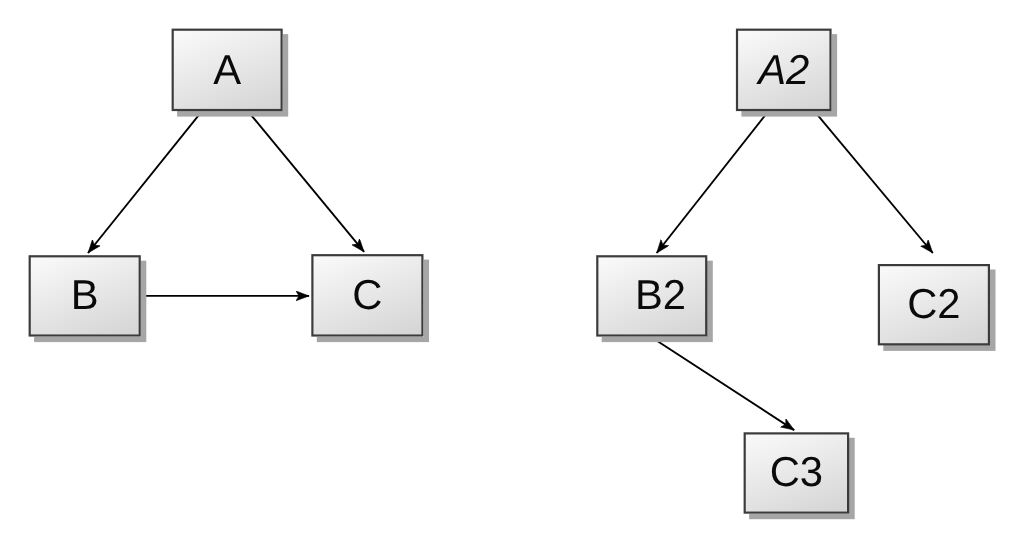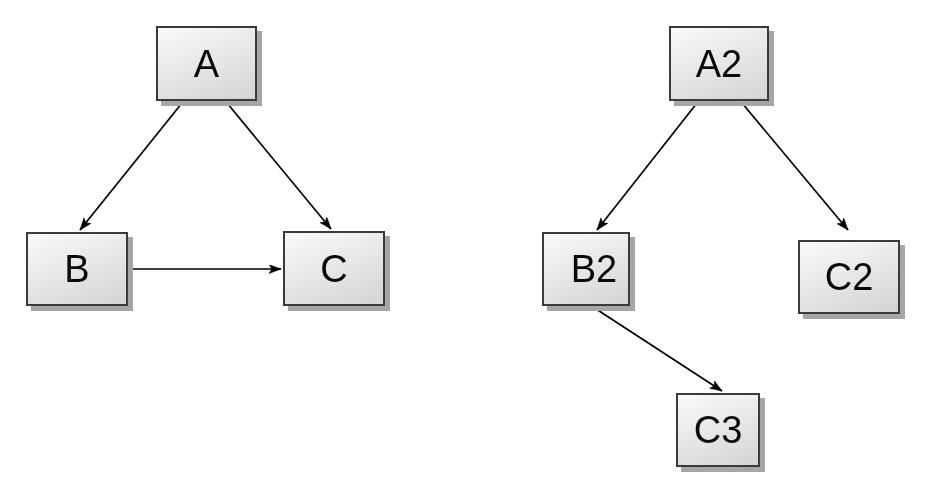--- a/index.html
+++ b/index.html
@@ -70,18 +70,18 @@
         <line x1="129" y1="269" x2="281" y2="269" marker-end="url(#arrowhead)"></line>
         <line x1="697" y1="103" x2="597" y2="230" marker-end="url(#arrowhead)"></line>
         <line x1="742" y1="103" x2="848" y2="230" marker-end="url(#arrowhead)"></line>
         <line x1="593" y1="307" x2="722" y2="391" marker-end="url(#arrowhead)"></line>
       </g>
   </svg>
   <div class="nodes-layer" id="nodes-layer">
       <div class="node" style="left: 156px; top: 26px; width: 101px; height: 75px;">A</div>
       <div class="node" style="left: 26px; top: 232px; width: 102px; height: 74px;">B</div>
       <div class="node" style="left: 283px; top: 231px; width: 102px; height: 75px;">C</div>
-      <div class="node" style="left: 669px; top: 26px; width: 100px; height: 75px;">A2</div>
-      <div class="node" style="left: 542px; top: 232px; width: 88px; height: 74px; padding-left: 16px;">B2</div>
+      <div class="node" style="left: 669px; top: 26px; width: 87px; height: 75px; font-style: italic;">A2</div>
+      <div class="node" style="left: 542px; top: 232px; width: 101px; height: 74px; padding-left: 16px;">B2</div>
       <div class="node" style="left: 798px; top: 240px; width: 102px; height: 74px;">C2</div>
-      <div class="node" style="left: 676px; top: 393px; width: 84px; height: 74px;">C3</div>
+      <div class="node" style="left: 676px; top: 393px; width: 96px; height: 74px;">C3</div>
     </div>
 </div>
 
 </body></html>

